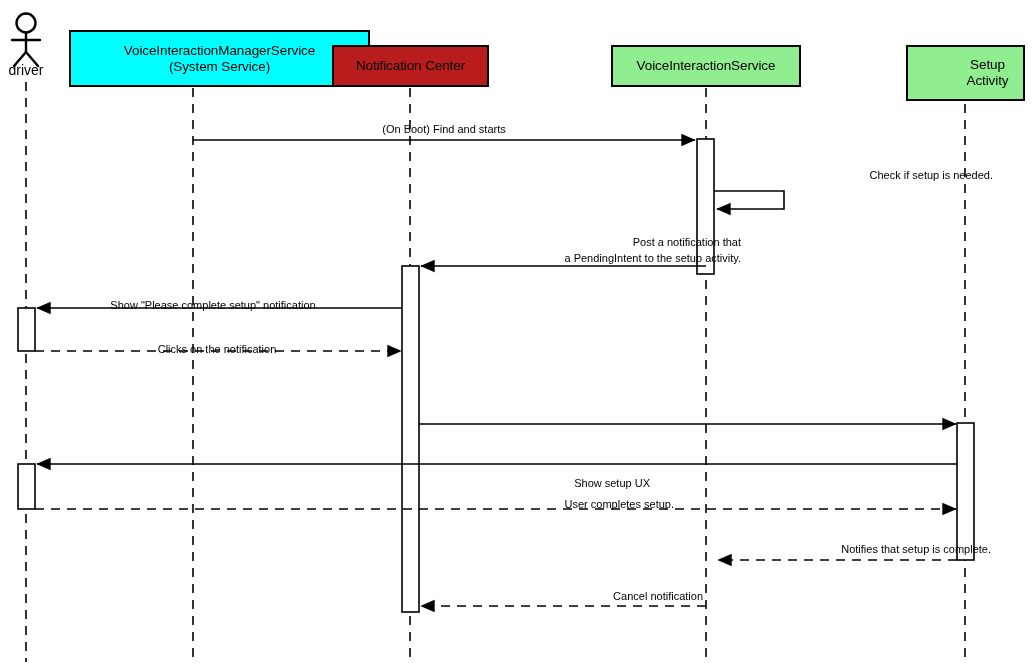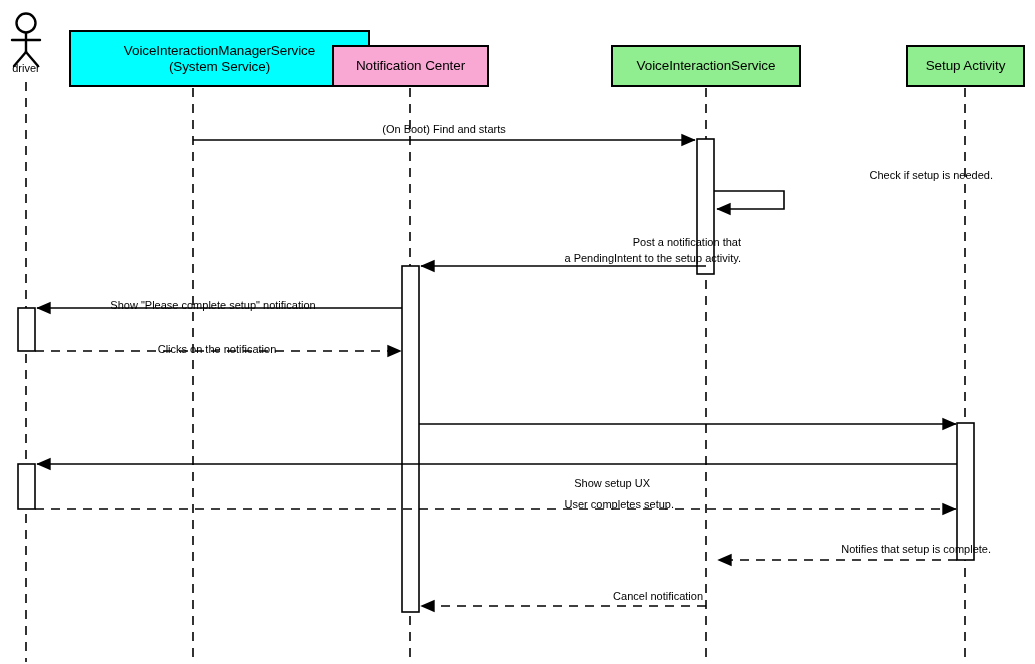--- a/index.html
+++ b/index.html
@@ -34,21 +34,21 @@
     justify-content: center;
     text-align: center;
     font-size: 13.5px;
     line-height: 16px;
     color: #000000;
     white-space: pre-line;
     letter-spacing: -0.1px;
   }
   .actor-label {
     position: absolute;
-    font-size: 11px;
+    font-size: 14px;
     color: #000000;
     text-align: center;
     white-space: nowrap;
   }
   .msg-label {
     position: absolute;
     font-size: 11px;
     line-height: 16px;
     color: #000000;
     white-space: pre-line;
@@ -116,25 +116,25 @@
 
       <line x1="706" y1="606" x2="421" y2="606" stroke-dasharray="9 7" marker-end="url(#arrowFilled)"></line>
     </g>
   </svg>
 
   <div class="actor-label" style="left:0px; top:62px; width:52px;">driver</div>
 
   <div class="participant-box" style="left:69px; top:30px; width:301px; height:57px; background:#00ffff;">VoiceInteractionManagerService
 (System Service)</div>
 
-  <div class="participant-box" style="left:332px; top:45px; width:157px; height:42px; background:#f9a8d4;">Notification Center</div>
+  <div class="participant-box" style="left:332px; top:45px; width:157px; height:42px; background:#b91c1c;">Notification Center</div>
 
   <div class="participant-box" style="left:611px; top:45px; width:190px; height:42px; background:#90ee90;">VoiceInteractionService</div>
 
-  <div class="participant-box" style="left:906px; top:45px; width:119px; height:42px; background:#90ee90;">Setup Activity</div>
+  <div class="participant-box" style="left:906px; top:45px; width:119px; height:56px; background:#90ee90;padding-left:44px;">Setup Activity</div>
 
   <div class="msg-label" style="left:324px; top:121px; width:240px;">(On Boot) Find and starts</div>
 
   <div class="msg-label left-align" style="left:733px; top:167px; width:260px;">Check if setup is needed.</div>
 
   <div class="msg-label left-align" style="left:441px; top:234px; width:300px;">Post a notification that
 a PendingIntent to the setup activity.</div>
 
   <div class="msg-label" style="left:63px; top:297px; width:300px;">Show "Please complete setup" notification</div>
 

